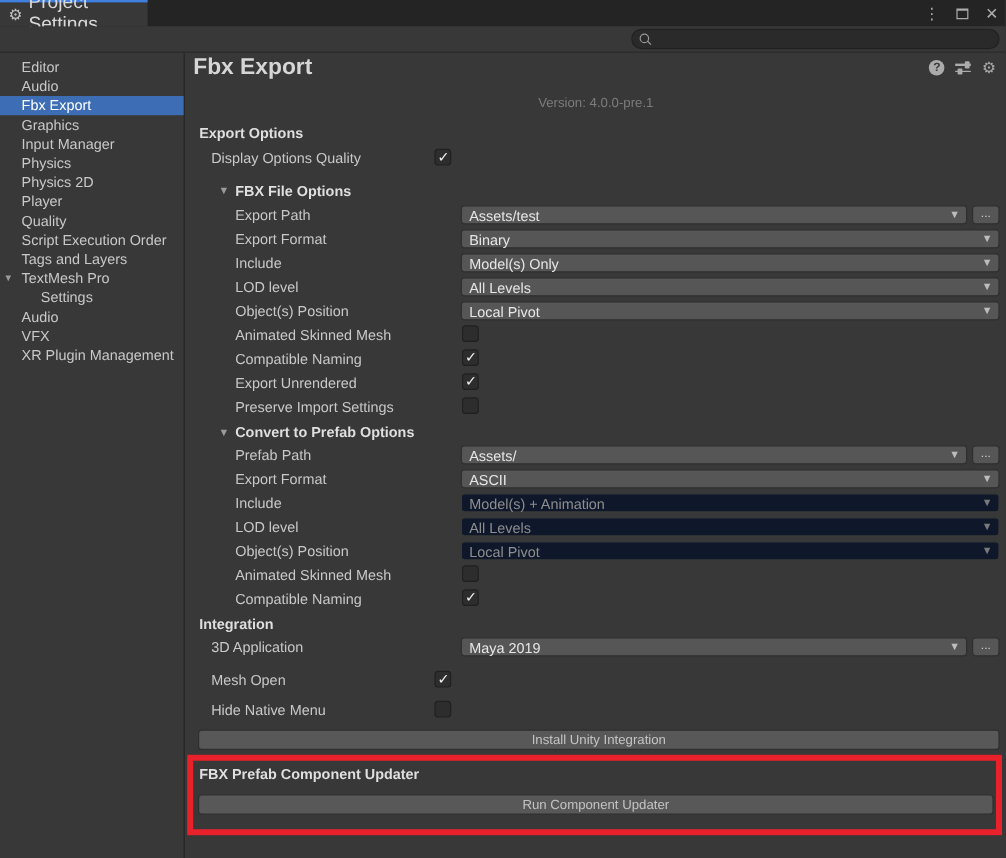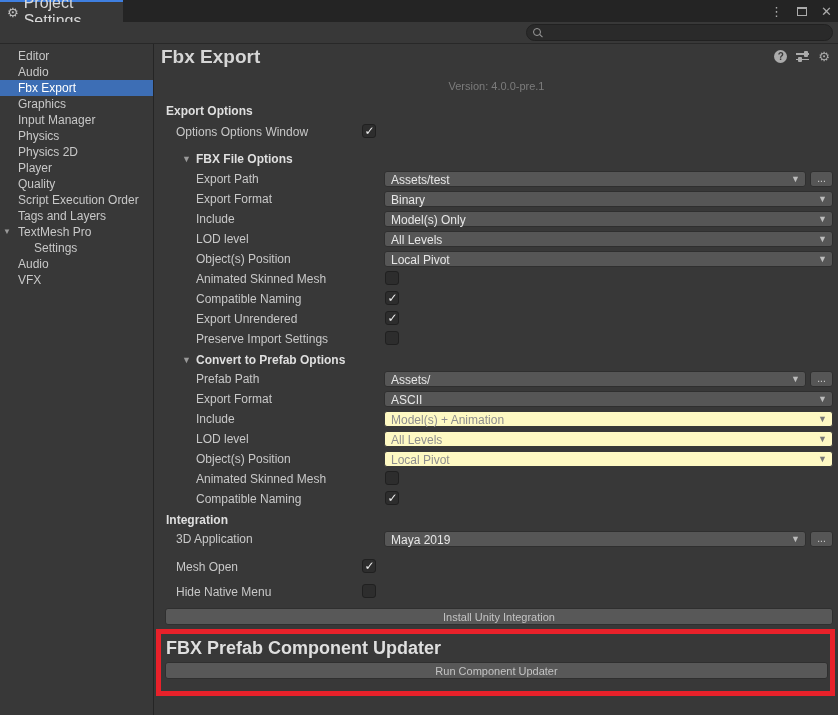--- a/index.html
+++ b/index.html
@@ -63,40 +63,40 @@
   .fold-hdr .tri { position:absolute; left:27px; top:2px; color:#9A9A9A; font-size:9px; }
   .fold-hdr .tri::before { content:"▼"; }
   .fold-hdr .ftext { position:absolute; left:41px; top:0; font-size:12px; font-weight:bold; color:#DFDFDF; white-space:nowrap; }
 
   .dd { position:absolute; left:229px; top:0; height:16px; background:#565656; border:1px solid #2F2F2F;
     border-radius:3px; cursor:default; }
   .dd.full { width:449px; } .dd.w-browse { width:422px;text-align:right; }
   .dd .dval { position:absolute; left:6px; top:1px; font-size:12px; color:#E6E6E6; white-space:nowrap; }
   .dd .darrow { position:absolute; right:5px; top:2px; color:#BDBDBD; font-size:9px; }
   .dd .darrow::before { content:"▼"; }
-  .dd.disabled { background:#fef9c3; border-color:#383838; }
+  .dd.disabled { background:#0f172a; border-color:#383838; }
   .dd.disabled .dval { color:#8E8E8E; } .dd.disabled .darrow { color:#7A7A7A; }
 
   .browse-btn { position:absolute; left:655px; top:0; width:23px; height:16px; background:#565656;
     border:1px solid #2F2F2F; border-radius:3px; color:#CFCFCF; font-size:10px; line-height:12px;
     font-family:inherit; text-align:center; cursor:default; }
 
   .cbx { position:absolute; top:0; width:14px; height:14px; background:#2D2D2D; border:1px solid #202020;
     border-radius:3px; cursor:default; }
   .cbx.far { left:230px; } .cbx.near { left:207px; }
   .cbx.checked::after { content:"✓"; position:absolute; left:1.5px; top:-1px; color:#F0F0F0;
     font-size:12px; font-weight:bold; }
 
   .big-btn { position:absolute; background:#585858; border:1px solid #2F2F2F; border-radius:3px;
     color:#C3C3C3; font-size:11px; font-family:inherit; text-align:center; line-height:14px; cursor:default; }
   .install-btn { left:10px; top:564px; width:668px; height:17px; }
 
   .red-box { position:absolute; left:1px; top:585px; width:679px; height:67px;
     border:5px solid var(--highlight-red,#E8212A); }
-  .updater-label { position:absolute; left:5px; top:4px; font-size:18px; font-weight:bold; color:#DFDFDF; }
+  .updater-label { position:absolute; left:5px; top:4px; font-size:12px; font-weight:bold; color:#DFDFDF; }
   .run-btn { left:4px; top:28px; width:663px; height:17px; }
 </style>
 </head>
 <body>
 
 <div class="window">
 
   <div class="titlebar">
     <div class="tab">
       <span class="gear">⚙</span>
@@ -129,38 +129,39 @@
       <div class="s-item">Player</div>
       <div class="s-item">Quality</div>
       <div class="s-item">Script Execution Order</div>
       <div class="s-item">Tags and Layers</div>
       <div class="s-item">
         <span class="s-fold"></span><span>TextMesh Pro</span>
       </div>
       <div class="s-item indent">Settings</div>
       <div class="s-item">Audio</div>
       <div class="s-item">VFX</div>
+      <div class="s-item">XR Plugin Management</div>
     </div>
 
     <div class="main">
       <div class="page-title">Fbx Export</div>
       <div class="hdr-icons">
         <span class="help-ic">?</span>
         <span class="preset-ic">
             <span class="k1"></span>
             <span class="k2"></span>
           </span>
         <span class="gear-ic">⚙</span>
       </div>
       <div class="version">Version: 4.0.0-pre.1</div>
 
       <div class="sec-label" style="top:60px">Export Options</div>
 
       <div class="frow" style="top:80px">
-        <span class="flabel lbl1">Options Options Window</span>
+        <span class="flabel lbl1">Display Options Quality</span>
         <span class="cbx near checked"></span>
       </div>
 
       <div class="fold-hdr" style="top:108px">
         <span class="tri"></span>
         <span class="ftext">FBX File Options</span>
       </div>
 
       <div class="frow" style="top:127px">
         <span class="flabel lbl2">Export Path</span>

